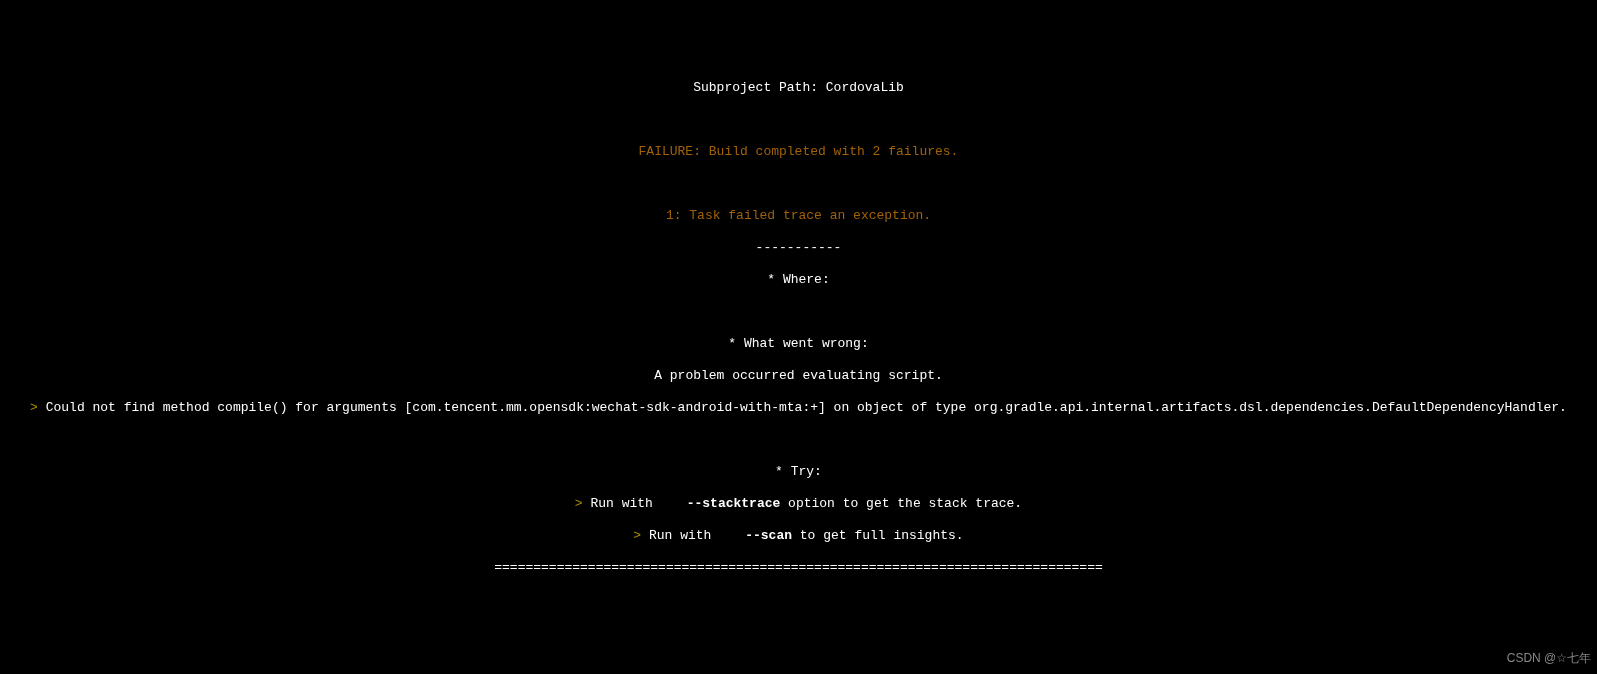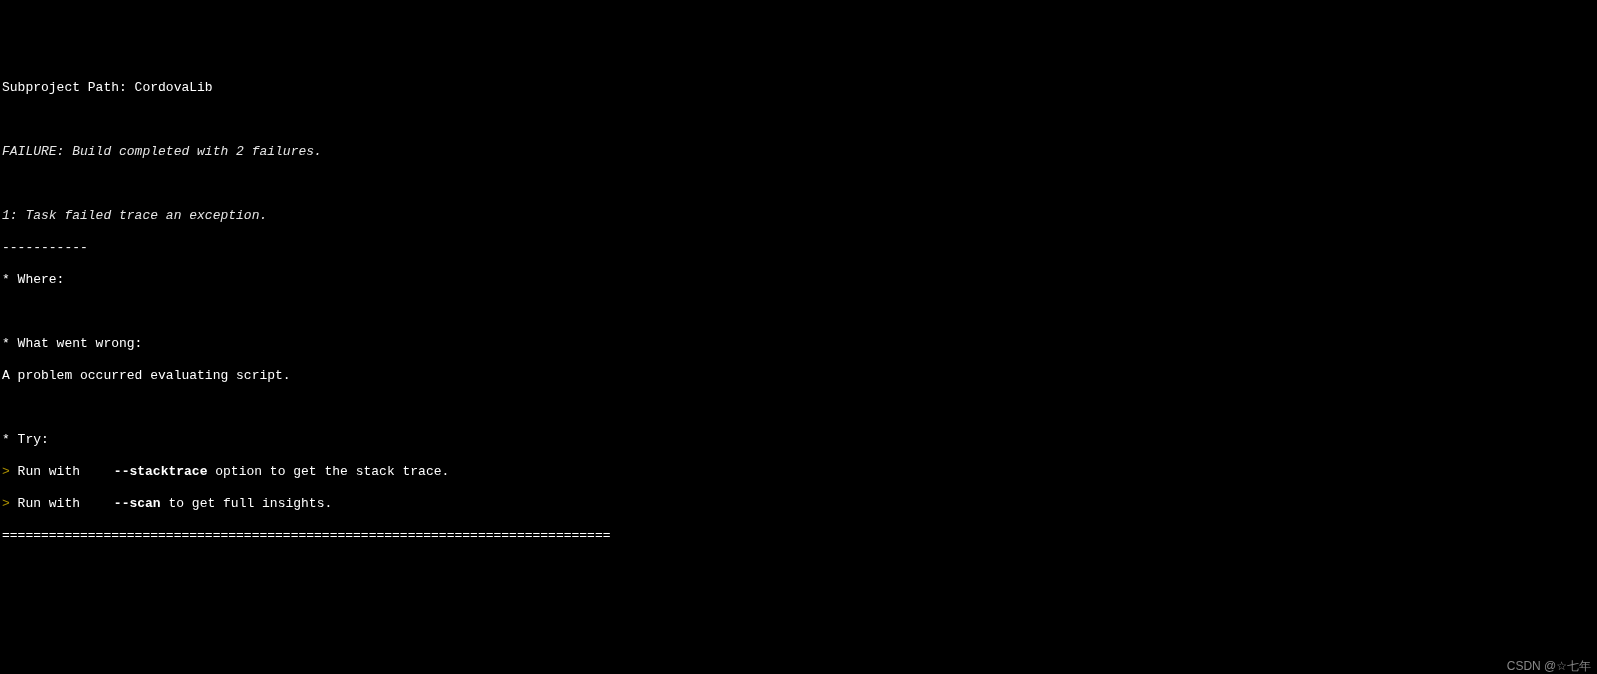--- a/index.html
+++ b/index.html
@@ -10,27 +10,27 @@
       font-size: 13px;
       line-height: 16px;
       padding: 0;
       width: 1597px;
       height: 674px;
       overflow: hidden;
       position: relative;
       white-space: pre;
     }
     .terminal { padding: 0 2px; }
-    .line { white-space: pre; }
-    .red { color: #e5e5e5; font-style: italic; }
+    .line { white-space: pre; text-align: center; }
+    .red { color: #a16207; }
     .yellow { color: #aa8f00; }
     .bold { font-weight: bold; margin-left: 26px; }
     .watermark {
       position: absolute;
-      bottom: 0;
+      bottom: 8px;
       right: 6px;
       color: #888;
       font-size: 12px;
       font-family: sans-serif;
     }
   </style>
 </head>
 <body>
 
 
@@ -39,20 +39,21 @@
 <div class="line">Subproject Path: CordovaLib</div>
 <div class="line">&nbsp;</div>
 <div class="line red">FAILURE: Build completed with 2 failures.</div>
 <div class="line">&nbsp;</div>
 <div class="line red">1: Task failed trace an exception.</div>
 <div class="line">-----------</div>
 <div class="line">* Where:</div>
 <div class="line">&nbsp;</div>
 <div class="line">* What went wrong:</div>
 <div class="line">A problem occurred evaluating script.</div>
+<div class="line"><span class="yellow">&gt; </span><span>Could not find method compile() for arguments [com.tencent.mm.opensdk:wechat-sdk-android-with-mta:+] on object of type org.gradle.api.internal.artifacts.dsl.dependencies.DefaultDependencyHandler.</span></div>
 <div class="line">&nbsp;</div>
 <div class="line">* Try:</div>
 <div class="line"><span class="yellow">&gt; </span><span>Run with </span><span class="bold">--stacktrace</span><span> option to get the stack trace.</span></div>
 <div class="line"><span class="yellow">&gt; </span><span>Run with </span><span class="bold">--scan</span><span> to get full insights.</span></div>
 <div class="line">==============================================================================</div>
 
 
 
 
 

